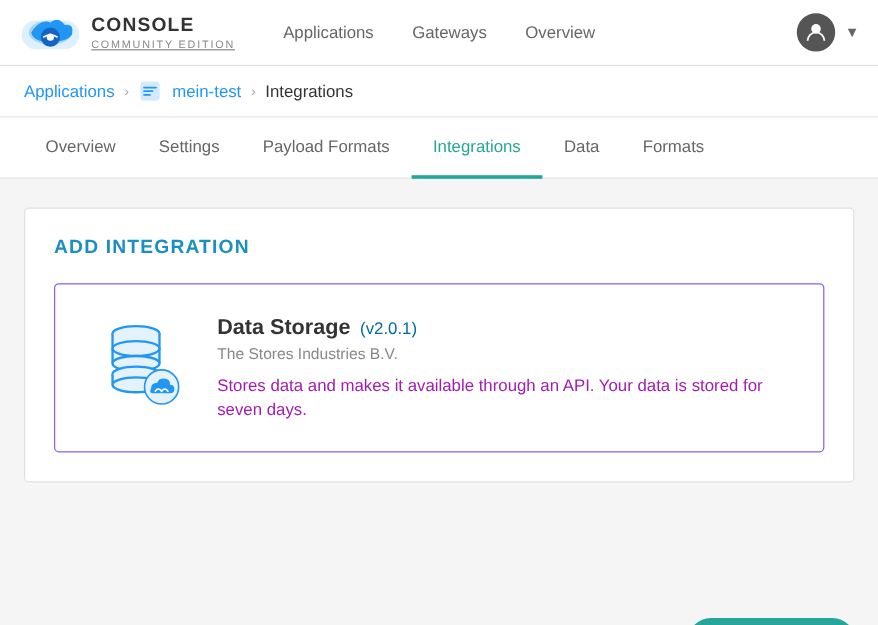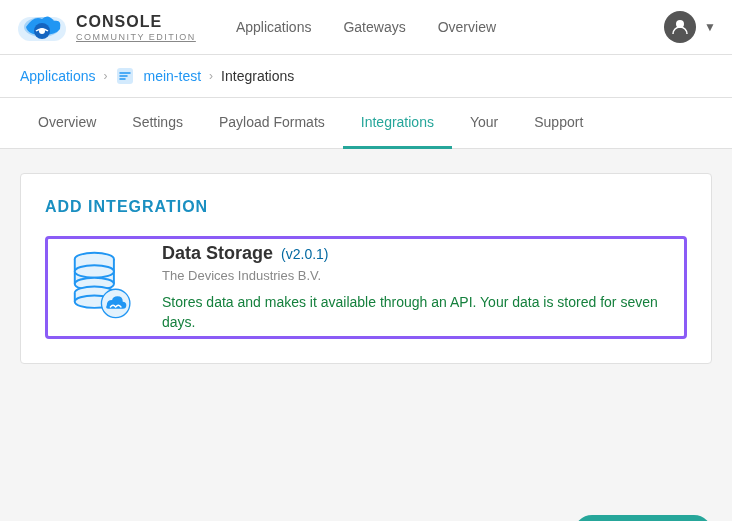--- a/index.html
+++ b/index.html
@@ -150,22 +150,22 @@
       letter-spacing: 1px;
       text-transform: uppercase;
       margin-bottom: 20px;
     }
 
     
     .integration-item {
       display: flex;
       align-items: flex-start;
       gap: 20px;
-      padding: 4px;
-      border: 3px solid #8b5cf6;
+      padding: 25px;
+      border: 1px solid #8b5cf6;
       border-radius: 4px;
       cursor: pointer;
       background: #fff;
     }
     .integration-icon {
       width: 90px;
       flex-shrink: 0;
       display: flex;
       align-items: center;
       justify-content: center;
@@ -188,21 +188,21 @@
       font-size: 14px;
       color: #0369a1;
     }
     .integration-vendor {
       font-size: 13px;
       color: #888;
       margin-bottom: 10px;
     }
     .integration-desc {
       font-size: 14px;
-      color: #15803d;
+      color: #a21caf;
       line-height: 1.4;
     }
 
     
     .footer {
       display: flex;
       justify-content: flex-end;
       align-items: center;
       gap: 12px;
       padding: 16px 20px;
@@ -276,22 +276,22 @@
   <span class="breadcrumb-item">mein-test</span>
   <span class="breadcrumb-separator">›</span>
   <span class="breadcrumb-current">Integrations</span>
 </div>
 
 <div class="tabs-container">
   <div class="tab">Overview</div>
   <div class="tab">Settings</div>
   <div class="tab">Payload Formats</div>
   <div class="tab active">Integrations</div>
-  <div class="tab">Your</div>
-  <div class="tab">Support</div>
+  <div class="tab">Data</div>
+  <div class="tab">Formats</div>
 </div>
 
 <div class="main-content">
   <div class="card">
     <div class="card-title">ADD INTEGRATION</div>
 
     <div class="integration-item">
       <div class="integration-icon">
         <svg class="db-icon-svg" viewBox="0 0 90 90" fill="none" xmlns="http://www.w3.org/2000/svg">
 
@@ -312,21 +312,21 @@
           <path d="M56 70 Q56 64 62 64 Q63 60 68 60 Q74 60 74 66 Q78 66 78 70 Q78 74 74 74 L58 74 Q54 74 56 70Z" fill="#2196f3"></path>
           <path d="M60 72 Q63 68 66 72 Q69 68 72 72" stroke="#fff" stroke-width="1.5" fill="none" stroke-linecap="round"></path>
         </svg>
       </div>
 
       <div class="integration-info">
         <div class="integration-name-row">
           <span class="integration-name">Data Storage</span>
           <span class="integration-version">(v2.0.1)</span>
         </div>
-        <div class="integration-vendor">The Devices Industries B.V.</div>
+        <div class="integration-vendor">The Stores Industries B.V.</div>
         <div class="integration-desc">Stores data and makes it available through an API. Your data is stored for seven days.</div>
       </div>
     </div>
   </div>
 </div>
 
 <div class="footer">
   <button class="btn-cancel">Cancel</button>
   <button class="btn-add">Add integration</button>
 </div>

